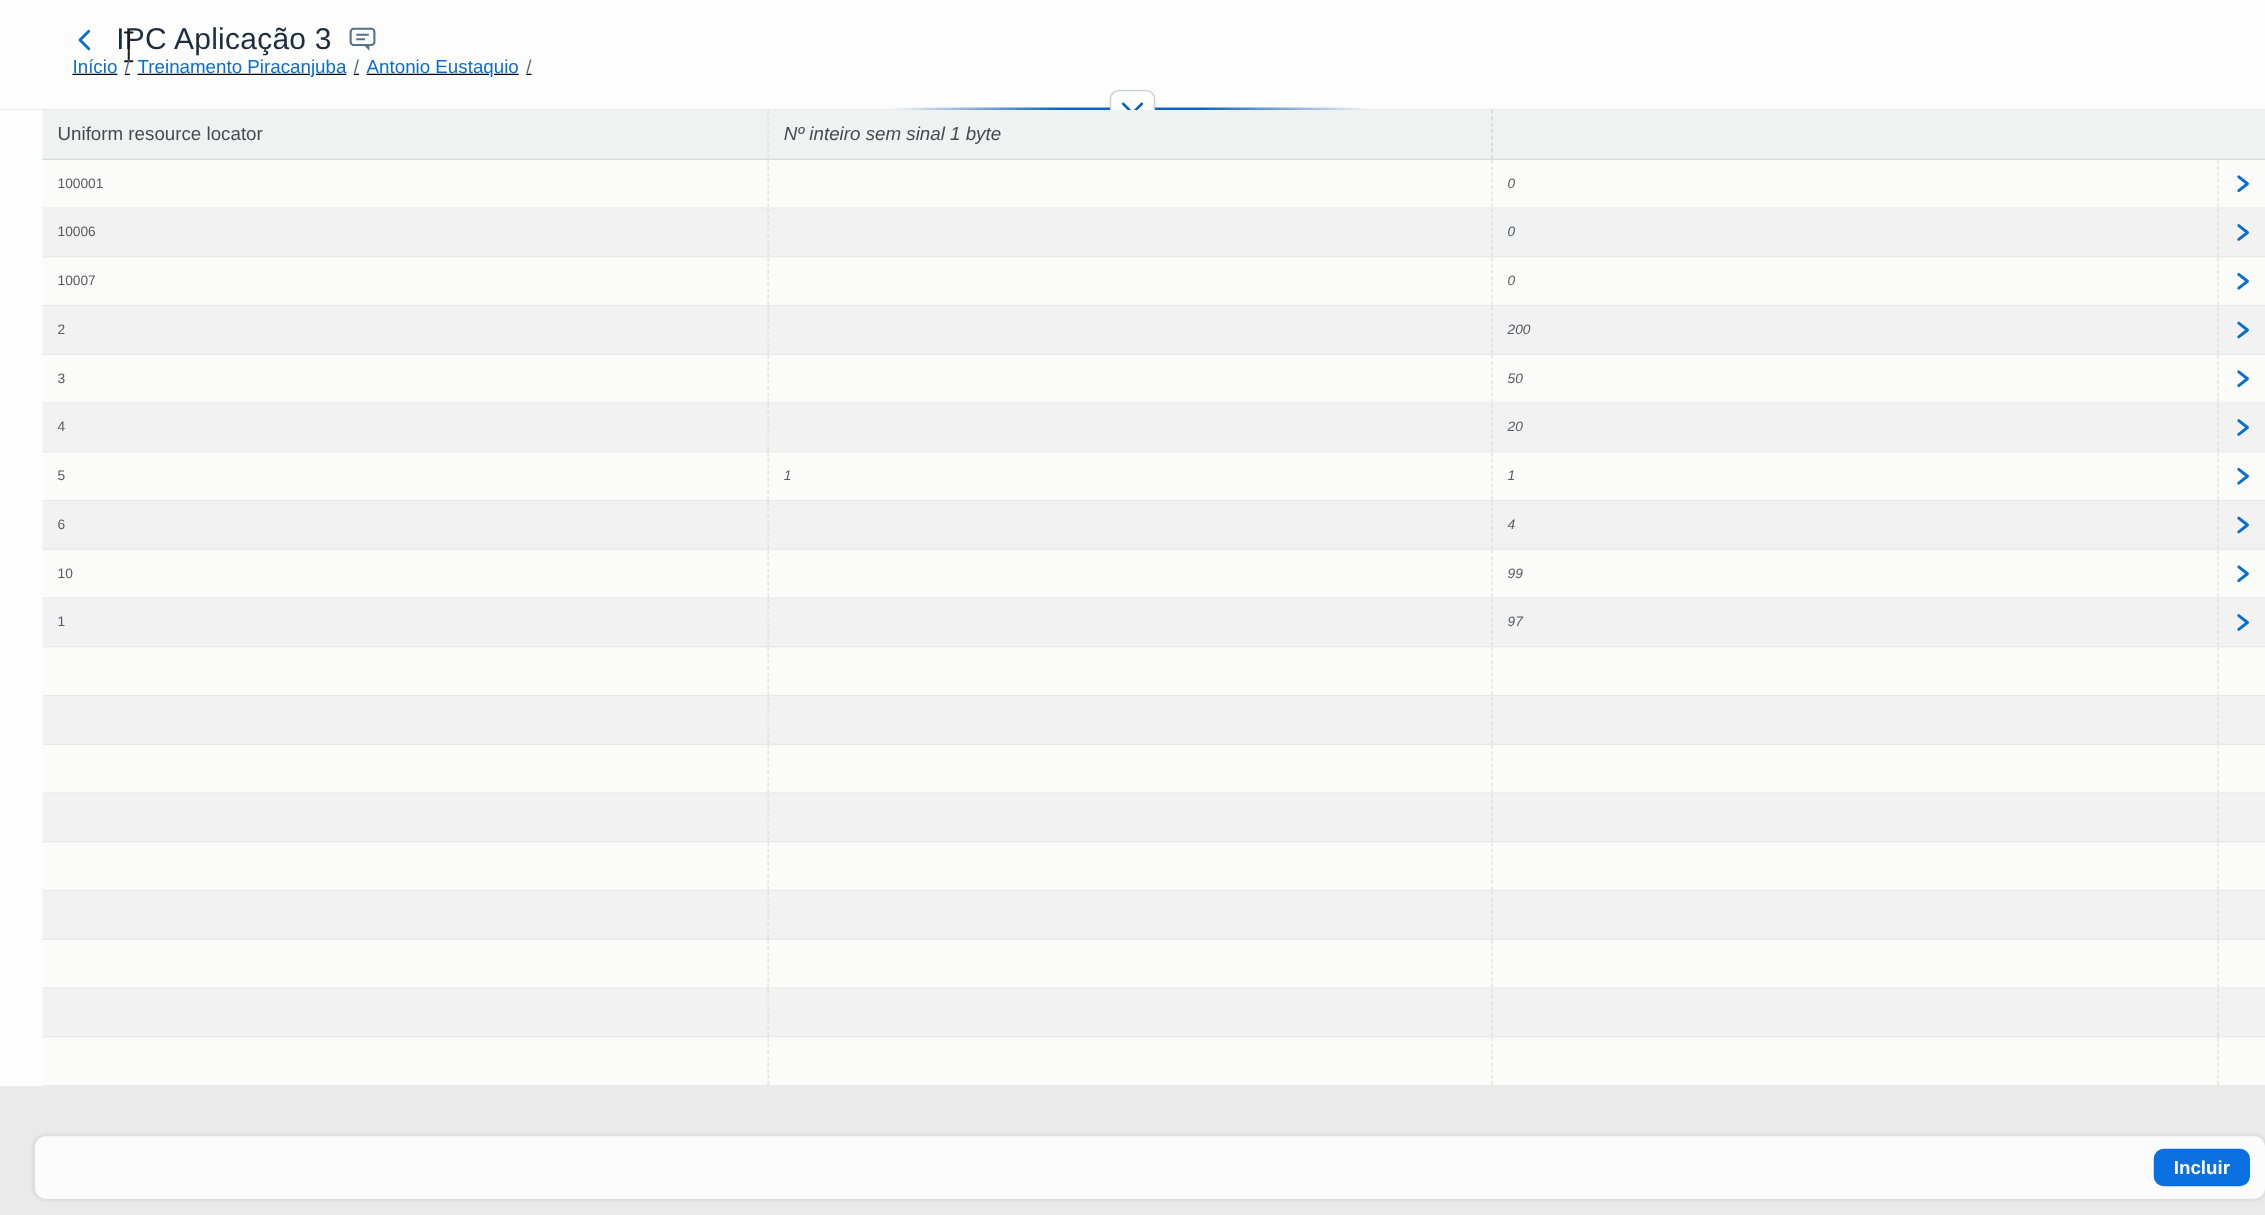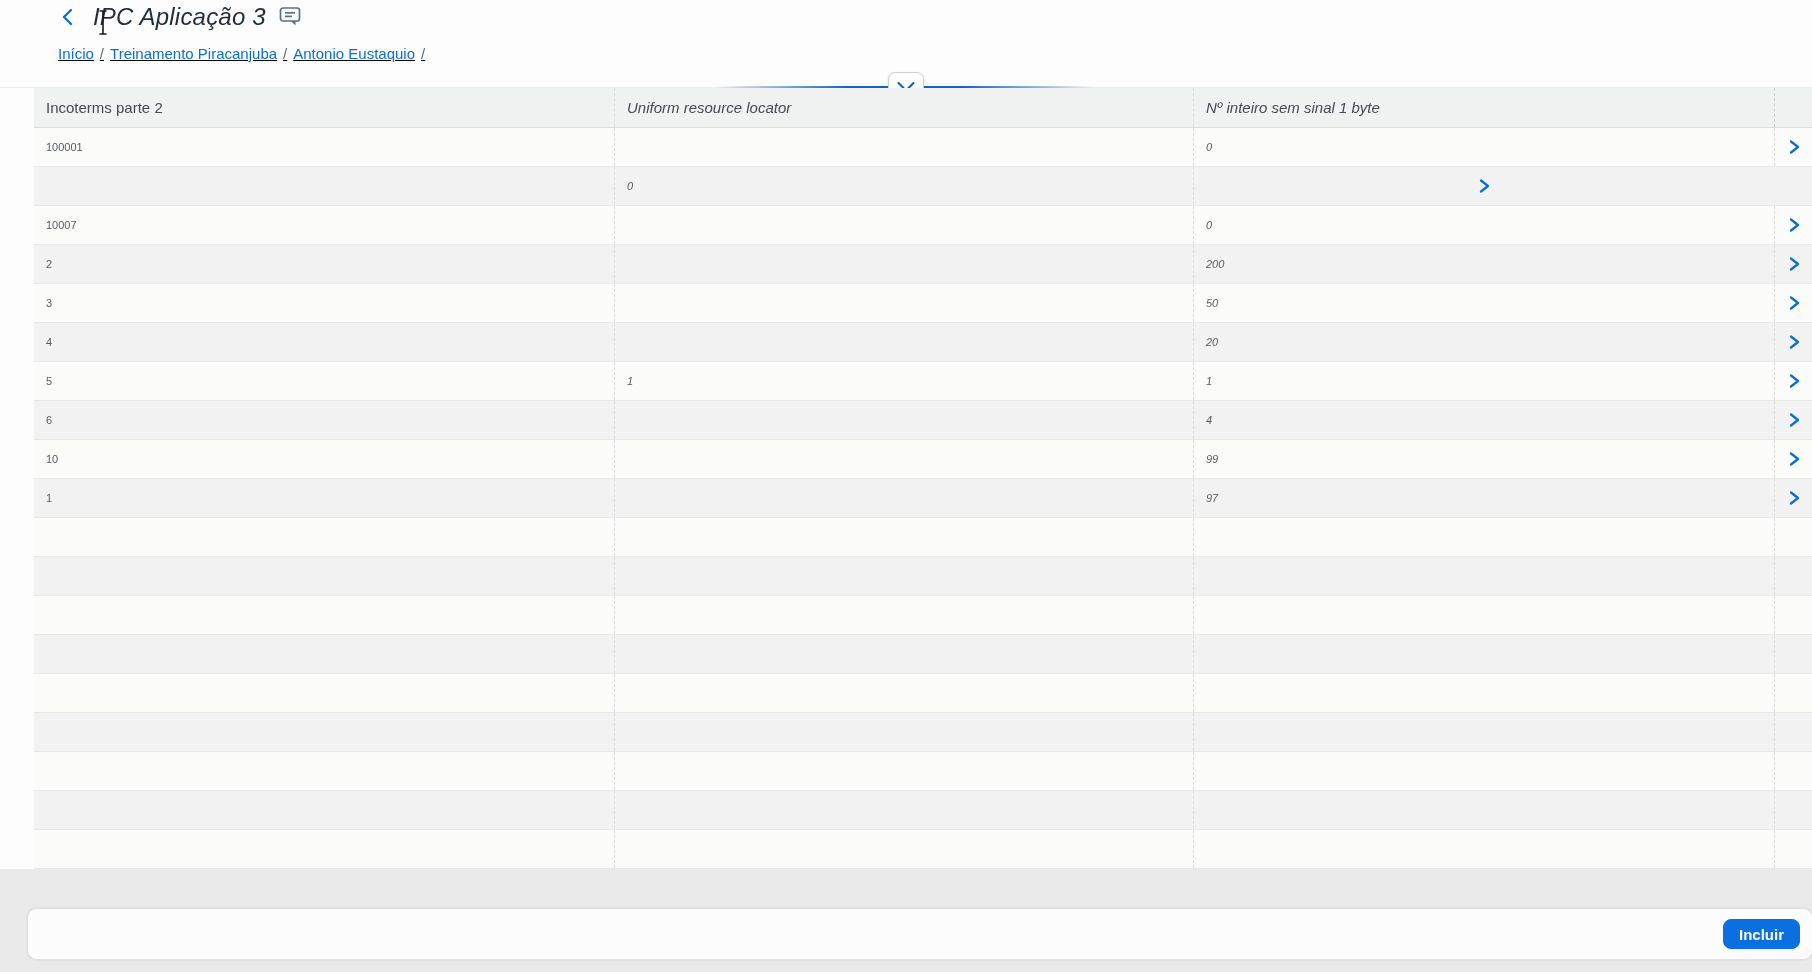--- a/index.html
+++ b/index.html
@@ -6,21 +6,21 @@
   html, body { width: 1812px; height: 972px; }
   body {
     font-family: "Liberation Sans", sans-serif;
     background: #fdfdfe;
     overflow: hidden;
   }
   .screen { position: relative; width: 1812px; height: 972px; background: #fdfdfe; }
 
   
   .page-header { position: absolute; top: 0; left: 0; right: 0; height: 87px; background: #fdfdfe; }
-  .title-line { position: absolute; left: 56px; top: 3px; display: flex; align-items: center; gap: 13px; font-style: italic; }
+  .title-line { position: absolute; left: 56px; top: 18px; display: flex; align-items: center; gap: 13px; }
   .back-btn { width: 24px; height: 24px; display: flex; align-items: center; justify-content: center; cursor: pointer; background: none; border: none; }
   .page-title { font-size: 24px; font-weight: 400; color: #1d2d3e; letter-spacing: 0.2px; white-space: nowrap; }
   .comment-btn { width: 24px; height: 22px; display: flex; align-items: flex-start; justify-content: center; background: none; border: none; cursor: pointer; }
   .text-cursor { position: absolute; left: 40px; top: 6px; }
   .breadcrumb { position: absolute; left: 58px; top: 45px; font-size: 15px; display: flex; gap: 6px; align-items: center; white-space: nowrap; text-decoration: underline; }
   .breadcrumb a { color: #0a6ed1; text-decoration: none; cursor: pointer; }
   .breadcrumb .sep { color: #5b6b7c; }
 
   
   .collapse-rule-base { position: absolute; top: 87px; left: 0; right: 0; height: 1px; background: #ececec; }
@@ -109,37 +109,37 @@
   <div class="collapse-rule-base"></div>
   <div class="collapse-rule-accent"></div>
   <button class="expander-btn">
     <svg width="20" height="12" viewBox="0 0 20 12">
       <path d="M2.5 2 L10 9.5 L17.5 2" fill="none" stroke="#0a5dc0" stroke-width="2" stroke-linecap="round" stroke-linejoin="round"></path>
     </svg>
   </button>
 
   <div class="table">
     <div class="thead">
-      <div class="hcell">Incoterms parte 2</div>
       <div class="hcell">Uniform resource locator</div>
       <div class="hcell">Nº inteiro sem sinal 1 byte</div>
       <div class="hcell"></div>
     </div>
 
     <div class="trow odd">
       <div class="tcell">100001</div>
       <div class="tcell"></div>
       <div class="tcell">0</div>
       <div class="navcell">
           <svg width="16" height="16" viewBox="0 0 16 16">
             <path d="M5 2.5 L12 8 L5 13.5" fill="none" stroke="#0a6ed1" stroke-width="2.3" stroke-linecap="round" stroke-linejoin="round"></path>
           </svg>
         </div>
     </div>
     <div class="trow even">
+      <div class="tcell">10006</div>
       <div class="tcell"></div>
       <div class="tcell">0</div>
       <div class="navcell">
           <svg width="16" height="16" viewBox="0 0 16 16">
             <path d="M5 2.5 L12 8 L5 13.5" fill="none" stroke="#0a6ed1" stroke-width="2.3" stroke-linecap="round" stroke-linejoin="round"></path>
           </svg>
         </div>
     </div>
     <div class="trow odd">
       <div class="tcell">10007</div>

